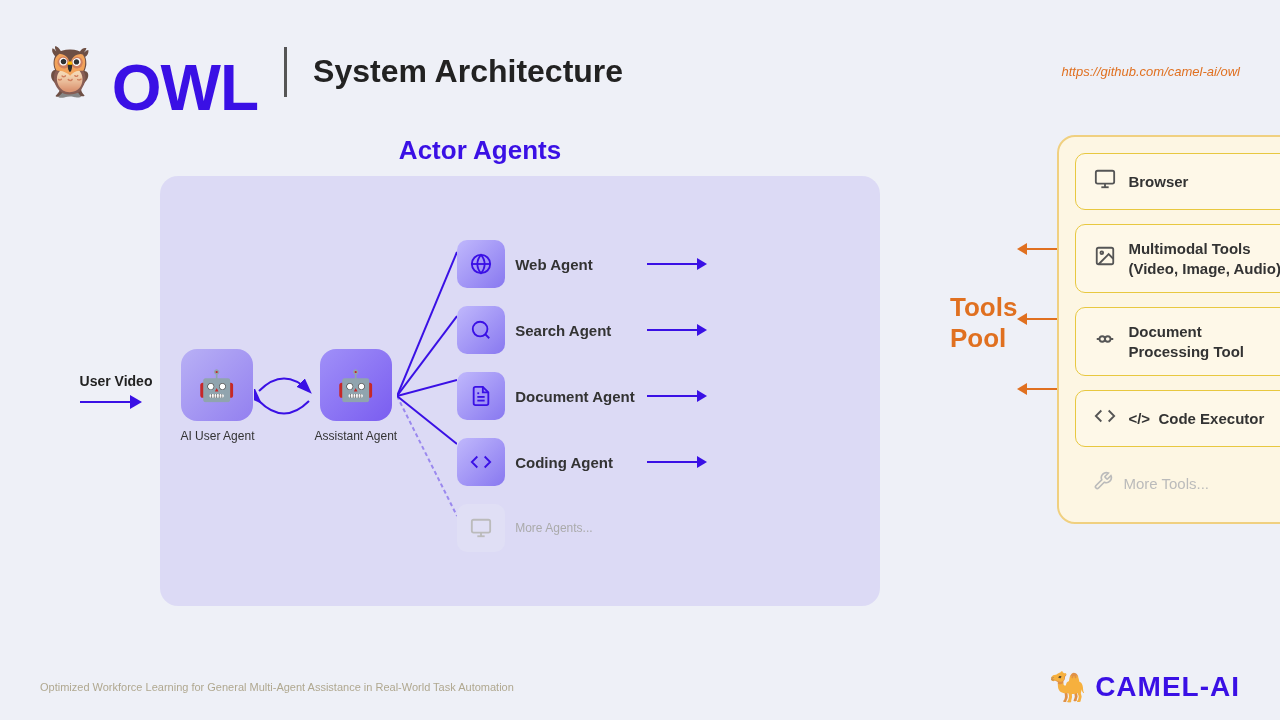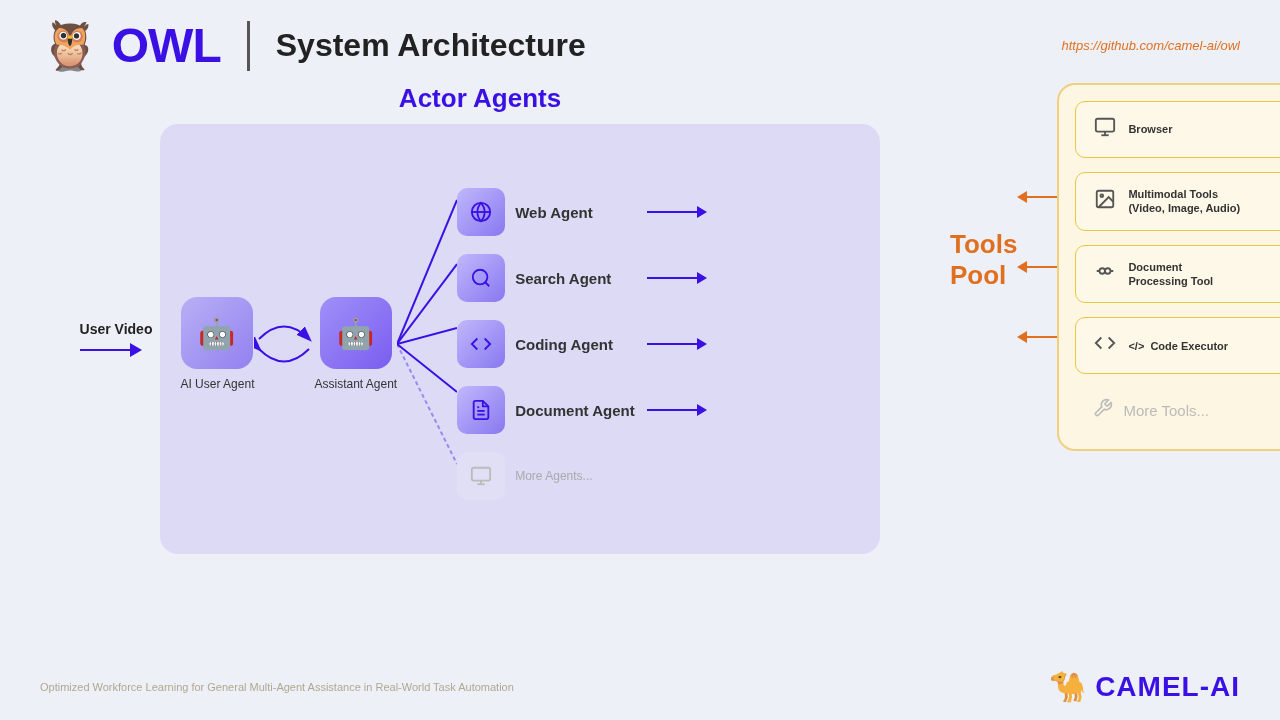--- a/index.html
+++ b/index.html
@@ -22,24 +22,25 @@
     .header-left {
       display: flex;
       align-items: center;
       gap: 12px;
     }
     .owl-emoji {
       font-size: 48px;
       line-height: 1;
     }
     .owl-title {
-      font-size: 48px;
+      font-size: 64px;
       font-weight: 900;
       color: #3a10e5;
       letter-spacing: -1px;
+      margin-top: 33px;
     }
     .divider-bar {
       width: 3px;
       height: 50px;
       background: #555;
       margin: 0 14px;
     }
     .sys-arch {
       font-size: 32px;
       font-weight: 600;
@@ -206,21 +207,21 @@
       font-size: 20px;
       color: #555;
       flex-shrink: 0;
     }
     .tool-icon-dim {
       font-size: 20px;
       color: #bbb;
       flex-shrink: 0;
     }
     .tool-label {
-      font-size: 11px;
+      font-size: 15px;
       font-weight: 600;
       color: #333;
       line-height: 1.3;
     }
     .tool-label-dim {
       font-size: 15px;
       color: #bbb;
     }
 
     
@@ -336,46 +337,46 @@
             </div>
 
             <div class="sub-agent-row">
               <div class="sub-agent-icon">
                 <svg width="22" height="22" viewBox="0 0 24 24" fill="none" stroke="#3a10e5" stroke-width="2">
                   <circle cx="11" cy="11" r="8"></circle>
                   <line x1="21" y1="21" x2="16.65" y2="16.65"></line>
                 </svg>
               </div>
               <span class="sub-agent-name">Search Agent</span>
-            </div>
-
-            <div class="sub-agent-row">
-              <div class="sub-agent-icon">
-                <svg width="22" height="22" viewBox="0 0 24 24" fill="none" stroke="#3a10e5" stroke-width="2">
-                  <polyline points="16 18 22 12 16 6"></polyline>
-                  <polyline points="8 6 2 12 8 18"></polyline>
-                </svg>
-              </div>
-              <span class="sub-agent-name">Coding Agent</span>
             </div>
 
             <div class="sub-agent-row">
               <div class="sub-agent-icon">
                 <svg width="22" height="22" viewBox="0 0 24 24" fill="none" stroke="#3a10e5" stroke-width="2">
                   <path d="M14 2H6a2 2 0 0 0-2 2v16a2 2 0 0 0 2 2h12a2 2 0 0 0 2-2V8z"></path>
                   <polyline points="14 2 14 8 20 8"></polyline>
                   <line x1="16" y1="13" x2="8" y2="13"></line>
                   <line x1="16" y1="17" x2="8" y2="17"></line>
                   <polyline points="10 9 9 9 8 9"></polyline>
                 </svg>
               </div>
               <span class="sub-agent-name">Document Agent</span>
             </div>
 
             <div class="sub-agent-row">
+              <div class="sub-agent-icon">
+                <svg width="22" height="22" viewBox="0 0 24 24" fill="none" stroke="#3a10e5" stroke-width="2">
+                  <polyline points="16 18 22 12 16 6"></polyline>
+                  <polyline points="8 6 2 12 8 18"></polyline>
+                </svg>
+              </div>
+              <span class="sub-agent-name">Coding Agent</span>
+            </div>
+
+            <div class="sub-agent-row">
               <div class="sub-agent-icon-dim">
                 <svg width="22" height="22" viewBox="0 0 24 24" fill="none" stroke="#bbb" stroke-width="2">
                   <rect x="2" y="3" width="20" height="14" rx="2" ry="2"></rect>
                   <line x1="8" y1="21" x2="16" y2="21"></line>
                   <line x1="12" y1="17" x2="12" y2="21"></line>
                 </svg>
               </div>
               <span class="sub-agent-name-dim">More Agents...</span>
             </div>
 

